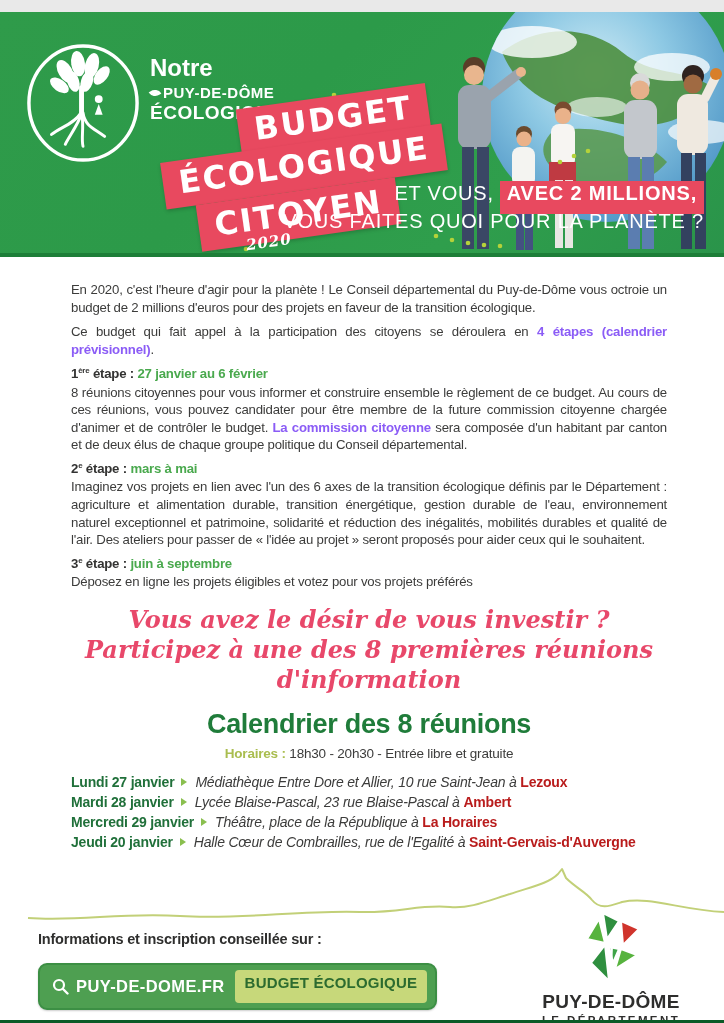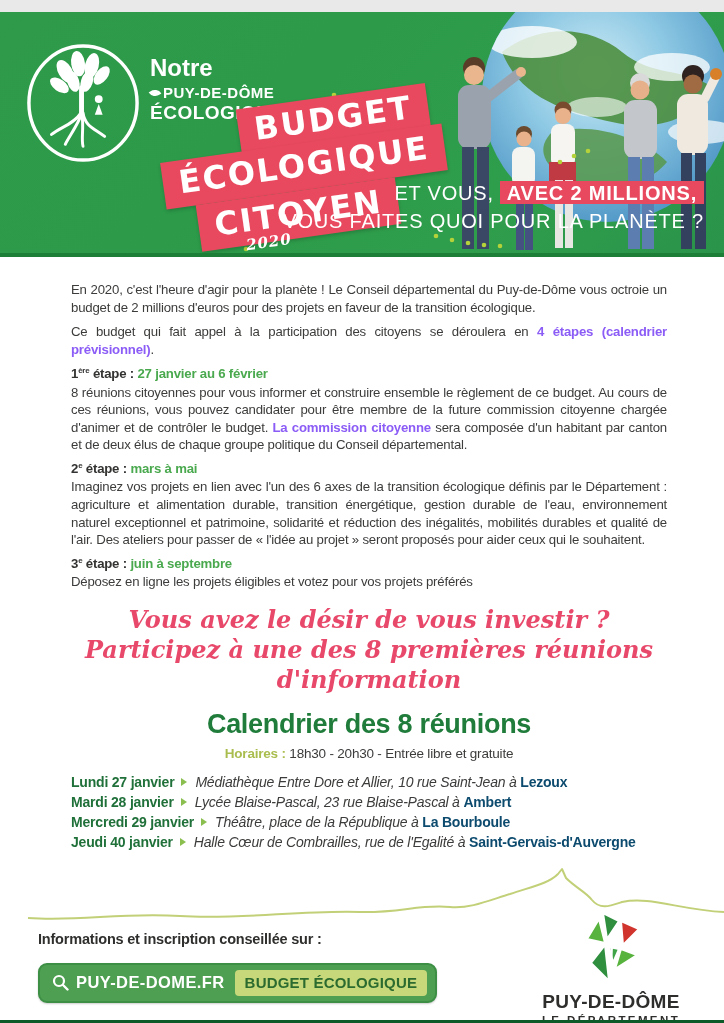--- a/index.html
+++ b/index.html
@@ -29,21 +29,21 @@
           box-shadow:0 2px 4px rgba(0,0,0,.18);}
   .b1{left:238px;top:84px;}
   .b2{left:162px;top:131px;}
   .b3{left:198px;top:179px;}
   .year{position:absolute;left:246px;top:221px;color:#fff;
         font-family:"DejaVu Serif",serif;font-style:italic;font-weight:bold;
         font-size:15px;transform:rotate(-8deg);letter-spacing:1px;}
 
   .tagline{position:absolute;right:20px;top:170px;text-align:right;color:#fff;
            font-size:20px;letter-spacing:.8px;white-space:nowrap;}
-  .tag-hl{background:#e8495f;font-weight:bold;padding:1px 7px 0;margin-left:6px;}
+  .tag-hl{background:#e8495f;font-weight:bold;padding:1px 7px 10px;margin-left:6px;}
   .tag-l2{margin-top:5px;}
 
   
   .content{position:absolute;top:245px;left:0;right:0;height:612px;overflow:hidden;
            padding:24px 57px 0 71px;box-sizing:border-box;color:#3c3c3b;
            font-size:13.2px;line-height:1.33;letter-spacing:-.2px;}
   .body-p{margin:0 0 7px;text-align:justify;}
   .gbold{color:#8b5cf6;font-weight:bold;}
   .step{margin-top:6px;}
   .step-head{margin:0;font-weight:bold;color:#333332;}
@@ -60,32 +60,32 @@
   .horaires{margin:0;text-align:center;font-size:13.5px;}
   .horaires-label{color:#a9bd4f;font-weight:bold;}
 
   .meetings{margin-top:9px;font-size:14px;font-weight:bold;}
   .meeting{line-height:20px;white-space:nowrap;overflow:hidden;}
   .m-date{color:#20703a;}
   .caret{display:inline-block;width:0;height:0;border-left:6px solid #8abf4f;
          border-top:4px solid transparent;border-bottom:4px solid transparent;
          margin:0 8px 1px 7px;}
   .m-venue{color:#3c3c3b;font-weight:normal;font-style:italic;}
-  .m-city{color:#0c4a6e;}
+  .m-city{color:#b91c1c;}
 
   
   .ridge{position:absolute;left:0;top:848px;width:724px;height:64px;pointer-events:none;}
   .footer-left{position:absolute;left:38px;top:918px;font-size:14.5px;color:#2f2f2e;}
   .contact-line{margin:0 0 3px;line-height:1.35;}
   .contact-line b{letter-spacing:-.2px;}
   .pill{margin-top:10px;display:inline-flex;align-items:center;background:#4e9f51;
         border:2px solid #3c8f44;border-radius:9px;padding:5px 8px 5px 12px;box-shadow:0 1px 2px rgba(0,0,0,.2);}
   .pill-site{color:#fff;font-weight:bold;font-size:16.5px;letter-spacing:.4px;margin:0 10px 0 7px;}
   .pill-badge{background:#c7d87a;color:#2c6b2f;font-weight:bold;font-size:15px;
-              border-radius:4px;padding:4px 10px 5px;letter-spacing:.2px;}
+              border-radius:4px;padding:4px 10px 12px;letter-spacing:.2px;}
   .dept{position:absolute;right:28px;top:893px;width:170px;text-align:center;color:#2e2e2d;}
   .dept-name{font-size:19px;font-weight:bold;letter-spacing:.3px;margin-top:2px;}
   .dept-sub{font-size:11.5px;font-weight:bold;letter-spacing:2.4px;margin-top:1px;}
   .bottom-bar{position:absolute;left:0;bottom:0;width:724px;height:15px;background:#0b5a27;}
 </style>
 </head>
 <body>
 
 <div class="page">
 
@@ -257,22 +257,22 @@
       <div>Vous avez le désir de vous investir ?</div>
       <div>Participez à une des 8 premières réunions d'information</div>
     </div>
 
     <h2 class="cal-title">Calendrier des 8 réunions</h2>
     <p class="horaires"><span class="horaires-label">Horaires :</span> <span>18h30 - 20h30 - Entrée libre et gratuite</span></p>
 
     <div class="meetings">
       <div class="meeting"><span class="m-date">Lundi 27 janvier</span><span class="caret"></span><span class="m-venue">Médiathèque Entre Dore et Allier, 10 rue Saint-Jean à </span><span class="m-city">Lezoux</span></div>
       <div class="meeting"><span class="m-date">Mardi 28 janvier</span><span class="caret"></span><span class="m-venue">Lycée Blaise-Pascal, 23 rue Blaise-Pascal à </span><span class="m-city">Ambert</span></div>
-      <div class="meeting"><span class="m-date">Mercredi 29 janvier</span><span class="caret"></span><span class="m-venue">Théâtre, place de la République à </span><span class="m-city">La Bourboule</span></div>
-      <div class="meeting"><span class="m-date">Jeudi 40 janvier</span><span class="caret"></span><span class="m-venue">Halle Cœur de Combrailles, rue de l'Egalité à </span><span class="m-city">Saint-Gervais-d'Auvergne</span></div>
+      <div class="meeting"><span class="m-date">Mercredi 29 janvier</span><span class="caret"></span><span class="m-venue">Théâtre, place de la République à </span><span class="m-city">La Horaires</span></div>
+      <div class="meeting"><span class="m-date">Jeudi 20 janvier</span><span class="caret"></span><span class="m-venue">Halle Cœur de Combrailles, rue de l'Egalité à </span><span class="m-city">Saint-Gervais-d'Auvergne</span></div>
 
     </div>
   </main>
 
   <svg class="ridge" viewBox="0 0 724 64">
     <path d="M28,58 C80,62 120,52 180,56 C240,60 300,50 360,52 C400,53 420,44 450,47 C470,49 490,40 510,34 C530,27 548,24 558,14 L562,9 L566,18 C576,28 586,32 592,40 C600,50 610,46 622,42 C650,36 680,50 724,52" fill="none" stroke="#c2d078" stroke-width="2" stroke-linejoin="round"></path>
   </svg>
 
   <div class="footer-left">
     <p class="contact-line"><b>Informations et inscription conseillée sur :</b></p>

